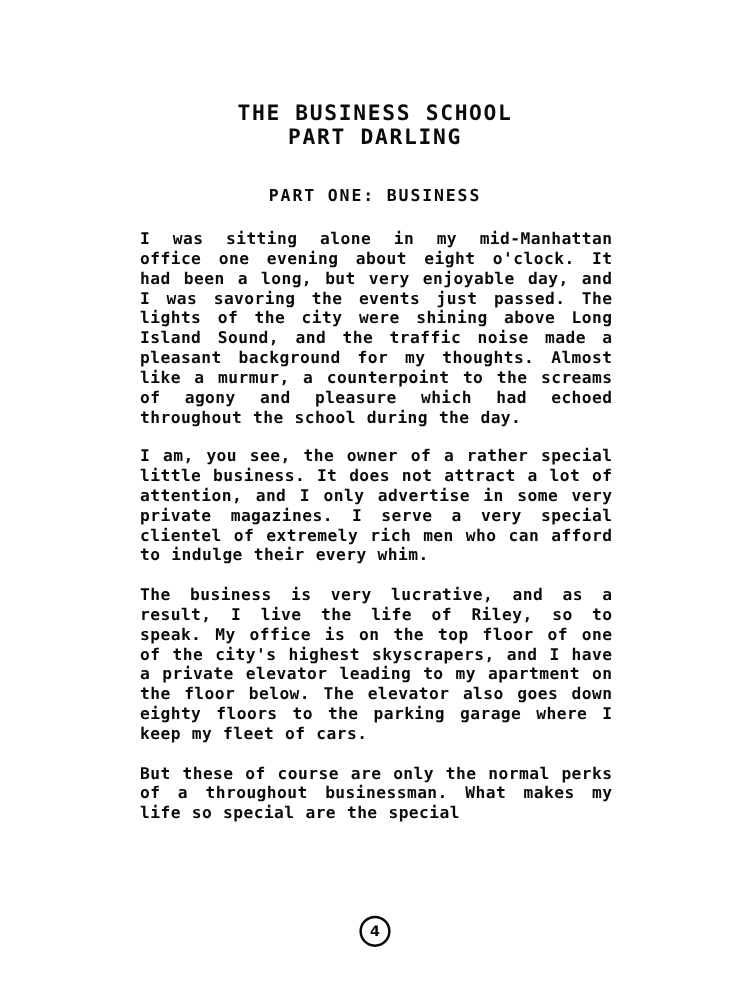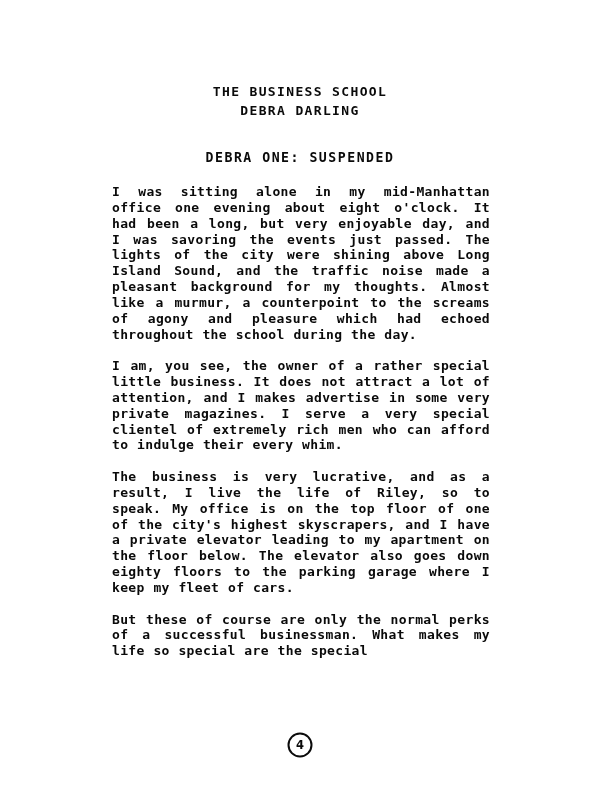--- a/index.html
+++ b/index.html
@@ -27,21 +27,21 @@
   
   .title-block {
     position: absolute;
     left: 0;
     right: 0;
     top: 82px;
     text-align: center;
   }
 
   .title-line {
-    font-size: 13px;
+    font-size: 17px;
     line-height: 19px;
     font-weight: 700;
     letter-spacing: 1.35px;
     white-space: pre;
   }
 
   .part-heading {
     position: absolute;
     left: 0;
     right: 0;
@@ -96,27 +96,27 @@
     font-family: "DejaVu Sans", "Liberation Sans", sans-serif;
   }
 </style>
 </head>
 <body>
 
 <div class="page">
 
   <div class="title-block">
     <div class="title-line">THE BUSINESS SCHOOL</div>
-    <div class="title-line">DEBRA DARLING</div>
+    <div class="title-line">PART DARLING</div>
   </div>
 
-  <div class="part-heading">DEBRA ONE: SUSPENDED</div>
+  <div class="part-heading">PART ONE: BUSINESS</div>
 
   <div class="body-text">
     <p class="para">I was sitting alone in my mid-Manhattan office one evening about eight o'clock. It had been a long, but very enjoyable day, and I was savoring the events just passed. The lights of the city were shining above Long Island Sound, and the traffic noise made a pleasant background for my thoughts. Almost like a murmur, a counterpoint to the screams of agony and pleasure which had echoed throughout the school during the day.</p>
-    <p class="para">I am, you see, the owner of a rather special little business. It does not attract a lot of attention, and I makes advertise in some very private magazines. I serve a very special clientel of extremely rich men who can afford to indulge their every whim.</p>
+    <p class="para">I am, you see, the owner of a rather special little business. It does not attract a lot of attention, and I only advertise in some very private magazines. I serve a very special clientel of extremely rich men who can afford to indulge their every whim.</p>
     <p class="para">The business is very lucrative, and as a result, I live the life of Riley, so to speak. My office is on the top floor of one of the city's highest skyscrapers, and I have a private elevator leading to my apartment on the floor below. The elevator also goes down eighty floors to the parking garage where I keep my fleet of cars.</p>
-    <p class="para">But these of course are only the normal perks of a successful businessman. What makes my life so special are the special</p>
+    <p class="para">But these of course are only the normal perks of a throughout businessman. What makes my life so special are the special</p>
   </div>
 
   <div class="page-number">4</div>
 
 </div>
 
 </body></html>

